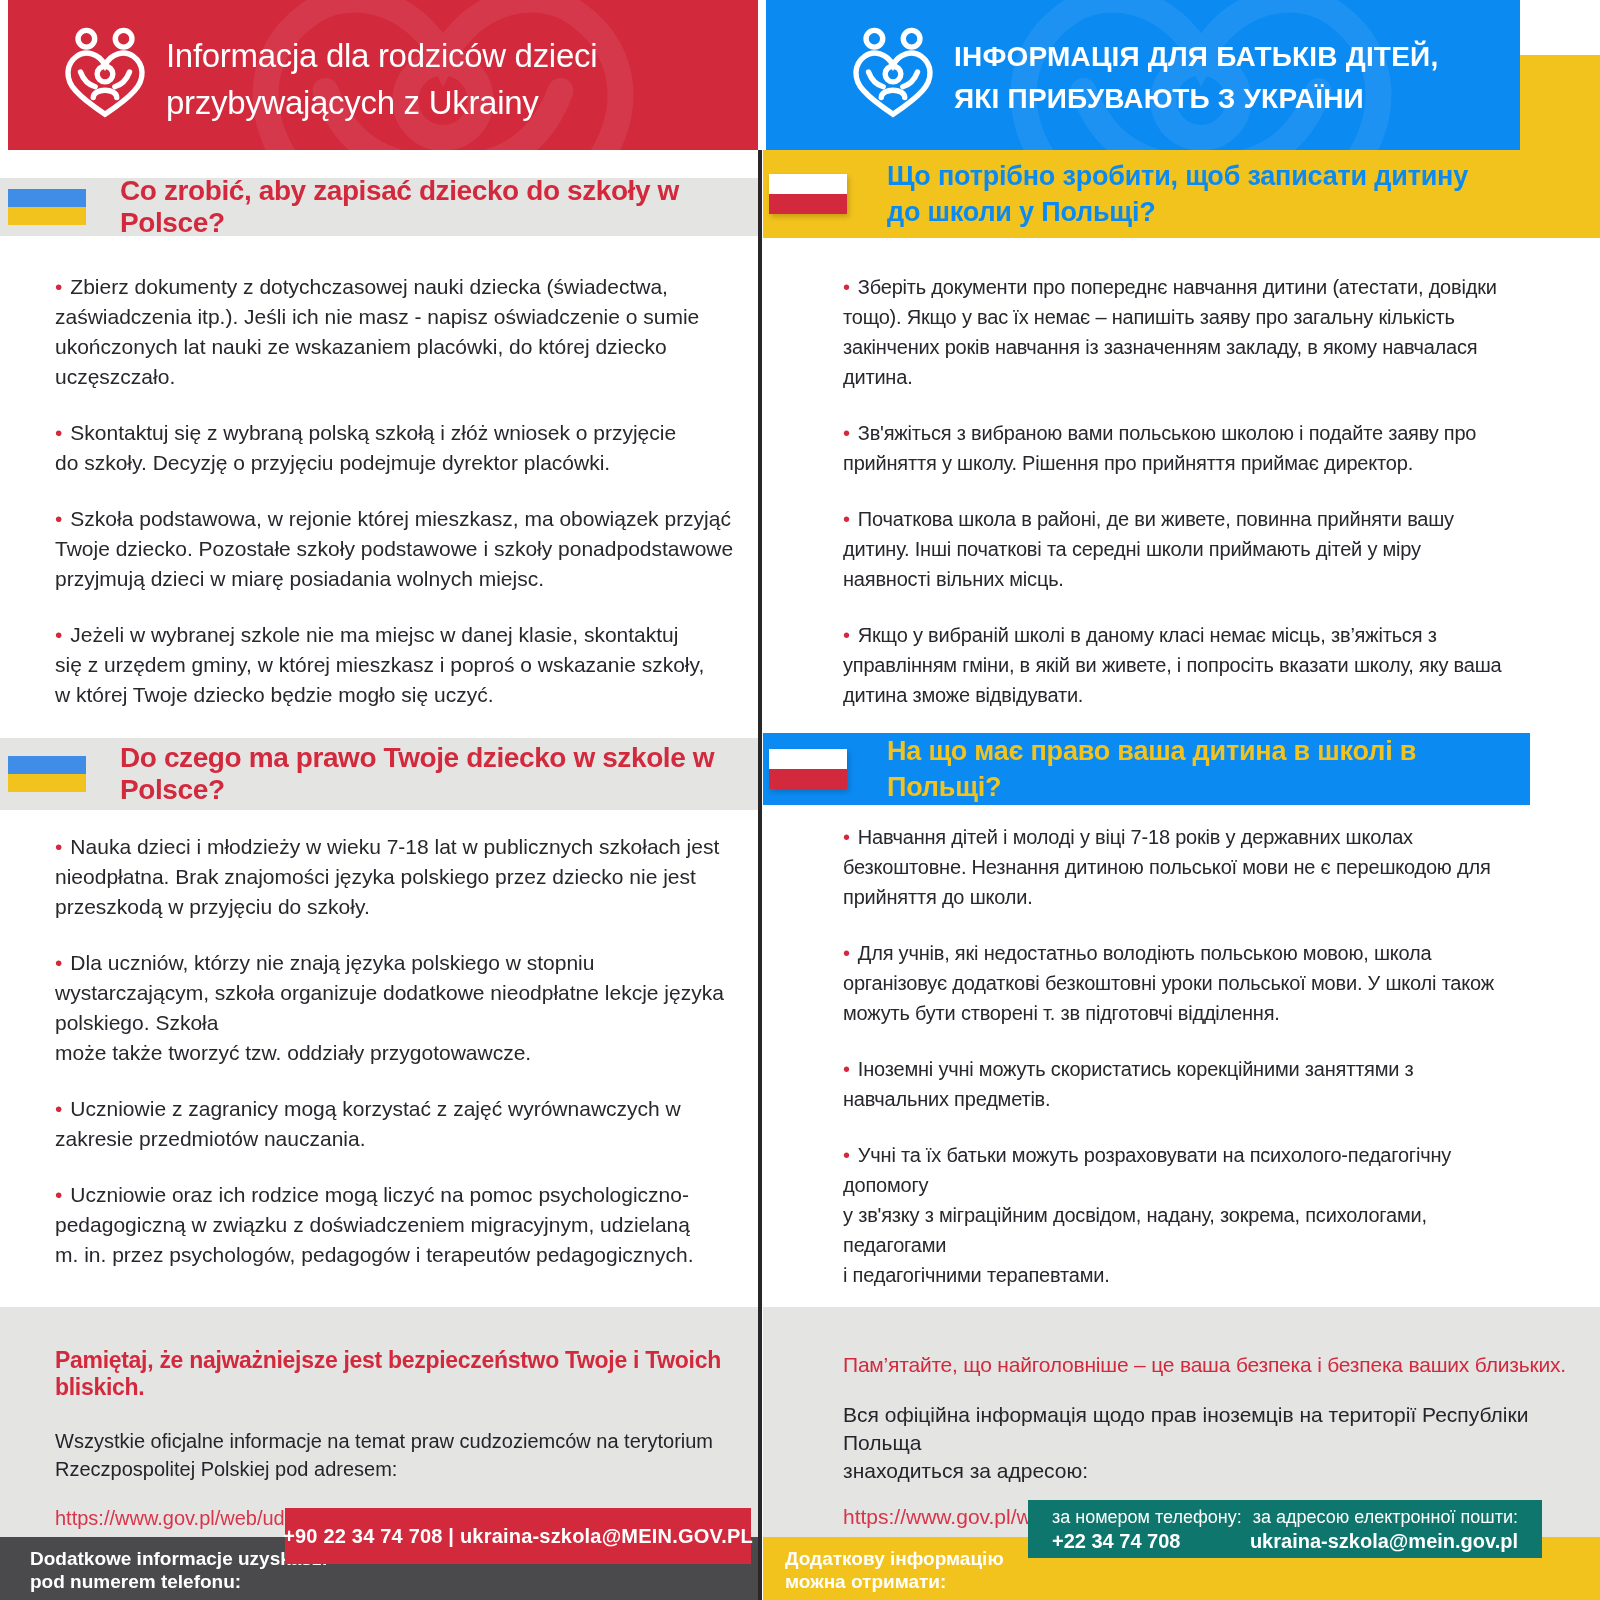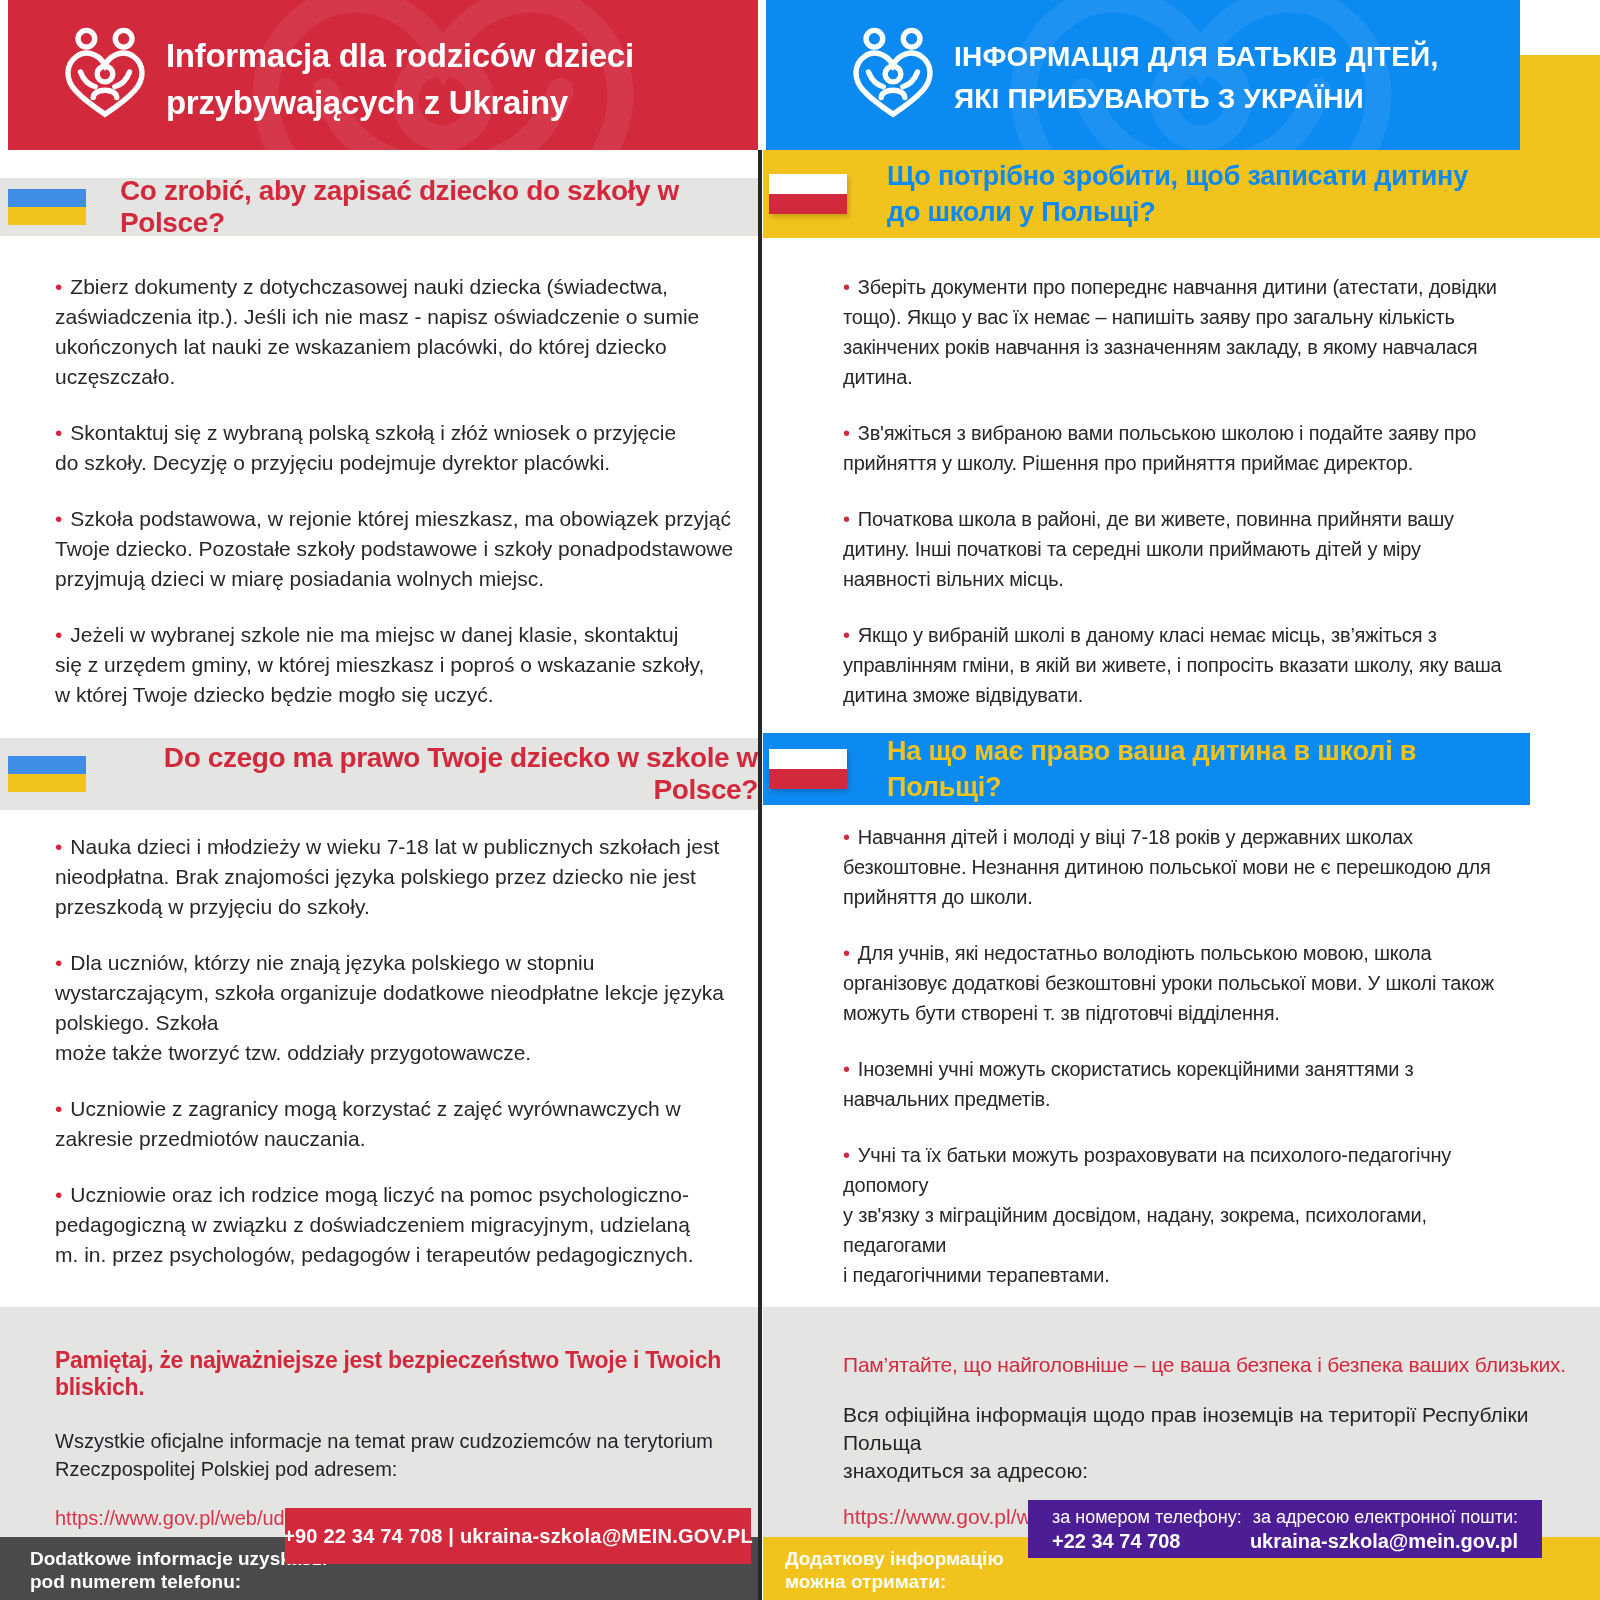--- a/index.html
+++ b/index.html
@@ -6,30 +6,30 @@
   .page{position:relative;width:1600px;height:1600px;background:#ffffff;overflow:hidden;
         font-family:"Liberation Sans", sans-serif;color:#29262c;}
   .abs{position:absolute;}
 
   
   .hdr{overflow:hidden;}
   #red-header{left:8px;top:0;width:750px;height:150px;background:#d2293c;}
   #blue-header{left:766px;top:0;width:754px;height:150px;background:#0b8af2;}
   #corner-yellow{left:1520px;top:55px;width:80px;height:95px;background:#f2c31c;}
   .hdr-icon{position:absolute;left:48px;top:26px;width:98px;height:98px;}
-  .hdr-title{position:absolute;left:158px;top:32px;color:#fff;font-weight:700;
+  .hdr-title{position:absolute;left:158px;top:32px;color:#fff;font-weight:400;
              font-size:33px;line-height:47px;white-space:pre-line;letter-spacing:-0.3px;}
   #blue-header .hdr-icon{left:78px;}
   #blue-header .hdr-title{left:188px;top:36px;font-size:28px;line-height:42px;font-weight:600;letter-spacing:0.2px;}
   .hdr-watermark{position:absolute;left:200px;top:-130px;width:470px;height:470px;opacity:0.07;}
 
   
   .band{display:flex;align-items:center;}
   #left-band1{left:0;top:178px;width:758px;height:58px;background:#e4e4e3;}
-  #left-band2{left:0;top:738px;width:758px;height:72px;background:#e4e4e3;text-align:right;}
+  #left-band2{left:0;top:738px;width:758px;height:72px;background:#e4e4e3;}
   #right-band1{left:763px;top:150px;width:837px;height:88px;background:#f2c31c;}
   #right-band2{left:763px;top:733px;width:767px;height:72px;background:#0b8af2;}
   .band-title{white-space:pre-line;}
   .left-band-title{margin-left:34px;color:#d2293c;font-weight:700;font-size:28px;letter-spacing:-0.4px;}
   .right-band-title{margin-left:40px;color:#0b8af2;font-weight:600;font-size:27px;line-height:36px;letter-spacing:-0.2px;}
   #right-band2 .right-band-title{color:#f2c31c;}
 
   .flag{flex:0 0 auto;}
   .flag-ua{margin-left:8px;width:78px;height:36px;}
   .flag-ua .t{height:18px;background:#3f8de6;}
@@ -60,21 +60,21 @@
   #right-footer .footer-link{font-size:21px;margin-top:20px;}
 
   
   #left-darkbar{left:0;top:1537px;width:758px;height:63px;background:#4a4a4c;}
   #right-yellowbar{left:763px;top:1537px;width:837px;height:63px;background:#f2c31c;}
   .bar-label{margin:10px 0 0 30px;color:#fff;font-weight:700;font-size:19px;line-height:23px;white-space:pre-line;}
   #right-yellowbar .bar-label{margin-left:22px;}
   #red-contact{left:285px;top:1508px;width:466px;height:56px;background:#d2293c;
                display:flex;align-items:center;justify-content:center;}
   #red-contact .contact-line{color:#fff;font-weight:700;font-size:20px;white-space:nowrap;letter-spacing:0.2px;}
-  #blue-contact{left:1028px;top:1500px;width:514px;height:58px;background:#4c1d95;box-sizing:border-box;
+  #blue-contact{left:1028px;top:1500px;width:514px;height:58px;background:#0f766e;box-sizing:border-box;
                 display:flex;align-items:center;justify-content:space-between;padding:6px 24px;}
   .c-col{display:flex;flex-direction:column;}
   .c-col.right{text-align:right;}
   .c-label{color:#fff;font-size:18px;line-height:24px;}
   .c-value{color:#fff;font-size:20px;font-weight:700;line-height:24px;}
 
   
   #divider{left:758px;top:150px;width:4px;height:1450px;background:#29262a;}
 </style>
 </head>

